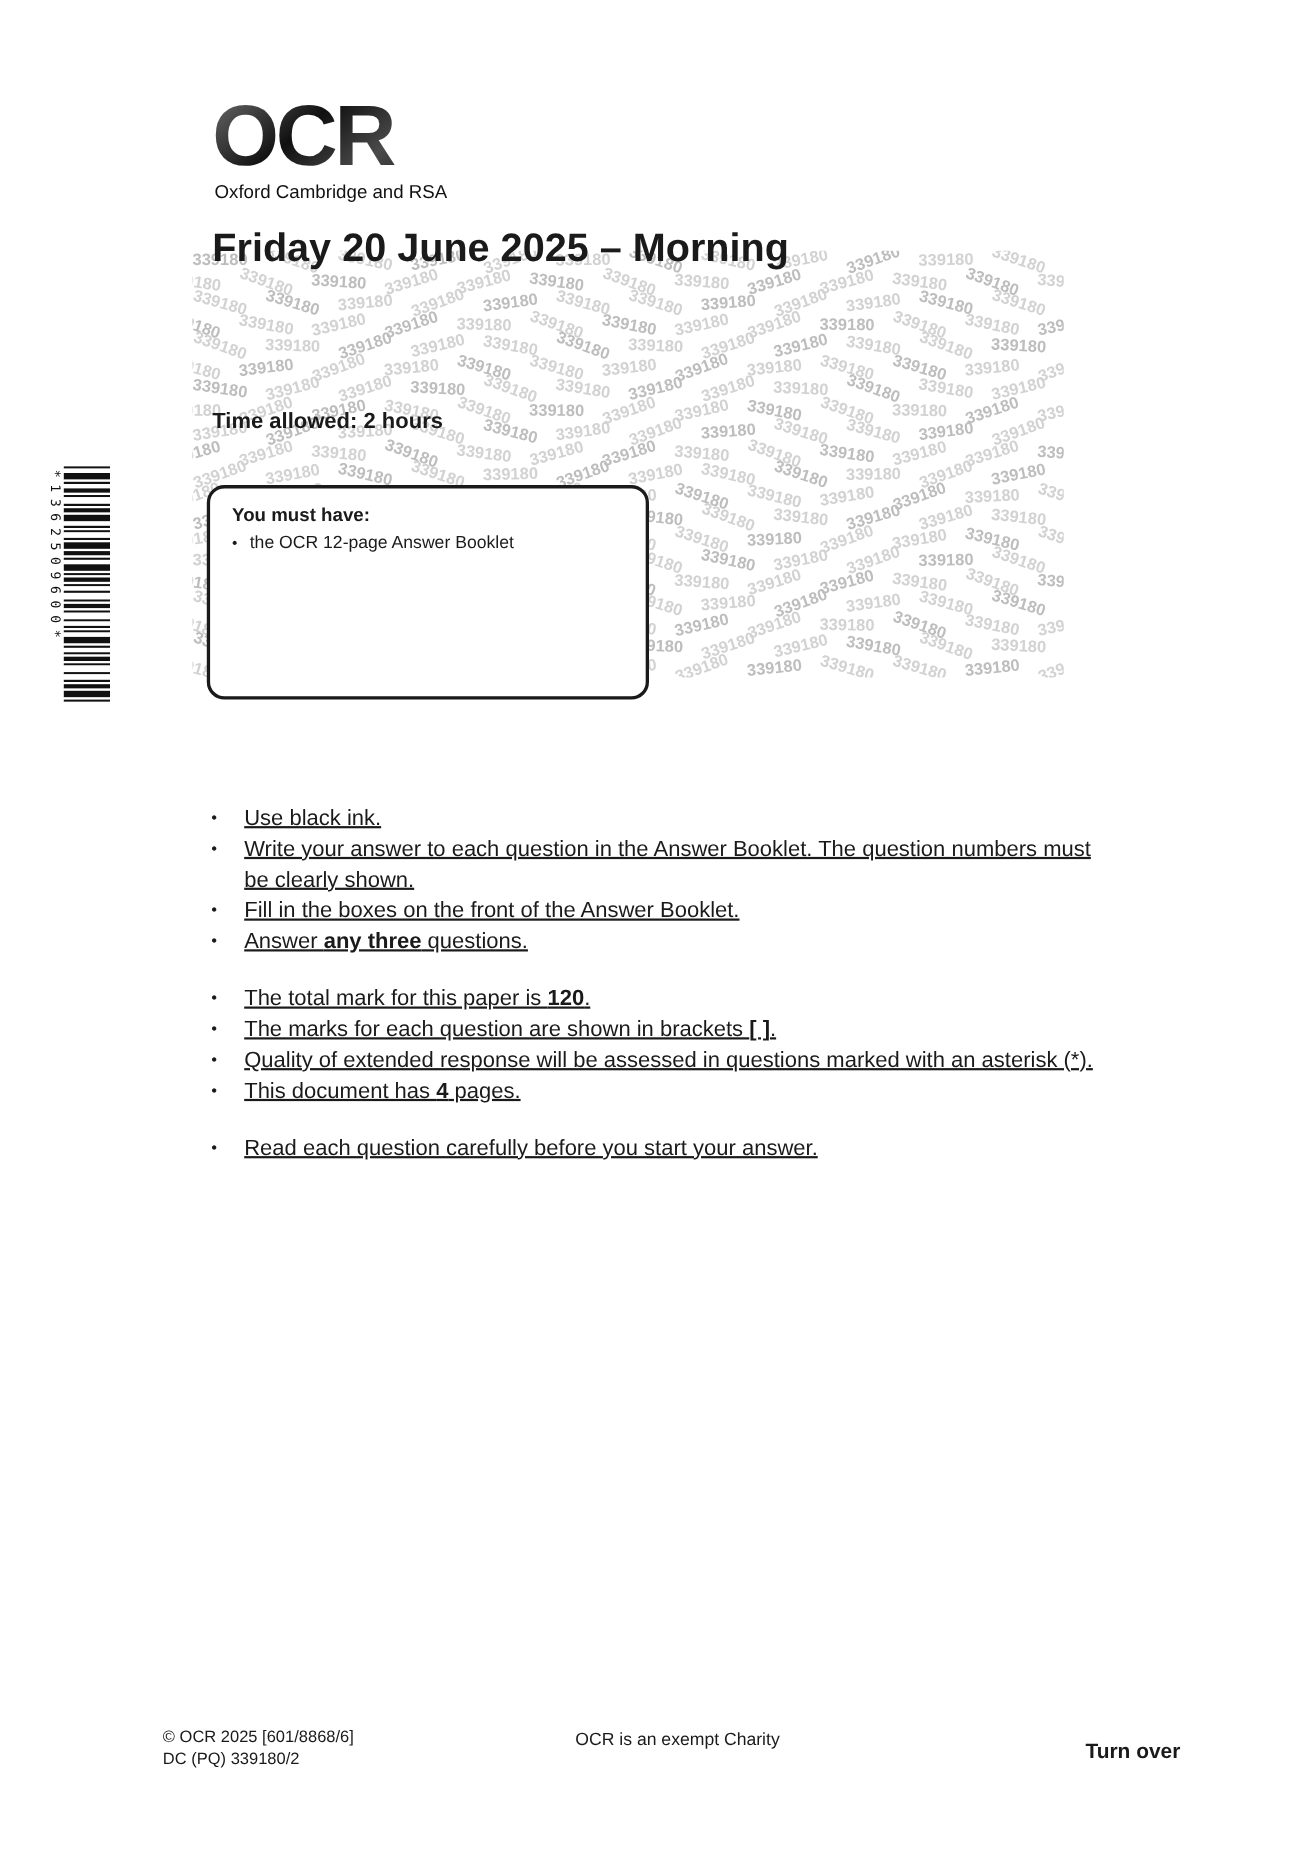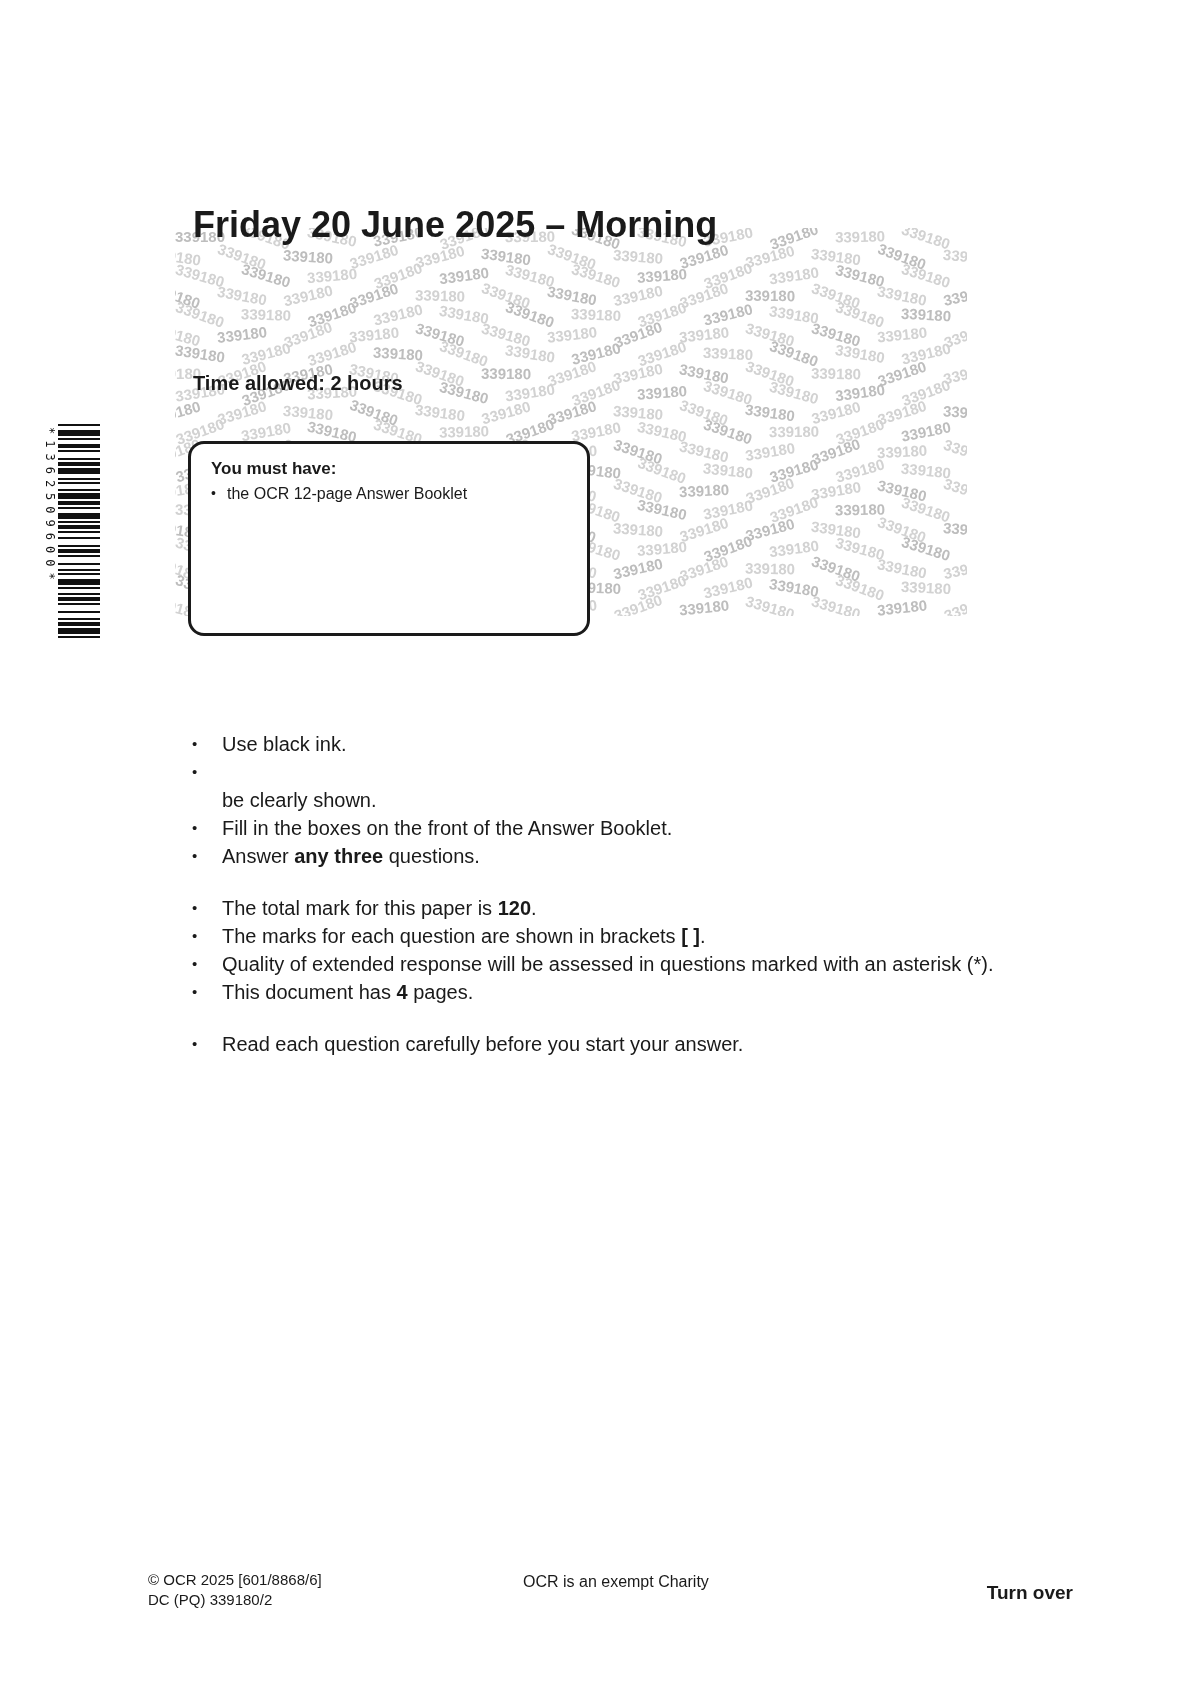--- a/index.html
+++ b/index.html
@@ -67,21 +67,21 @@
     font-size:12px;letter-spacing:6px;color:#111;
     transform:rotate(90deg);transform-origin:left top;
     white-space:nowrap;
   }
   
   .sections{position:absolute;left:192px;top:730px;width:840px;z-index:2;}
   .section{margin-bottom:24px;}
   .section-heading{font-size:21px;font-weight:bold;line-height:28px;}
   .bullet-row{display:flex;font-size:20px;line-height:28px;}
   .bullet-row .dot{flex:0 0 30px;font-size:15px;}
-  .bullet-row .txt{flex:1;max-width:800px;}
+  .bullet-row .txt{flex:1;max-width:800px;text-decoration:underline;}
   .bold-seg{font-weight:bold;}
   
   .footer-left{position:absolute;left:148px;top:1570px;font-size:15px;line-height:20px;z-index:2;}
   .footer-center{position:absolute;left:523px;top:1573px;font-size:16px;z-index:2;}
   .footer-turnover{position:absolute;right:118px;top:1582px;font-size:19px;font-weight:bold;z-index:2;}
 </style>
 </head>
 <body>
 
 <div class="page">
@@ -342,20 +342,24 @@
       <span style="left: 306px; top: 370.5px; transform: rotate(15.8deg); color: rgb(189, 189, 189);">339180</span>
       <span style="left: 372px; top: 370.5px; transform: rotate(-6.7deg); color: rgb(210, 210, 210);">339180</span>
       <span style="left: 438px; top: 370.5px; transform: rotate(-20deg); color: rgb(210, 210, 210);">339180</span>
       <span style="left: 504px; top: 370.5px; transform: rotate(-5.9deg); color: rgb(189, 189, 189);">339180</span>
       <span style="left: 570px; top: 370.5px; transform: rotate(16.3deg); color: rgb(210, 210, 210);">339180</span>
       <span style="left: 636px; top: 370.5px; transform: rotate(16.2deg); color: rgb(210, 210, 210);">339180</span>
       <span style="left: 702px; top: 370.5px; transform: rotate(-6.1deg); color: rgb(189, 189, 189);">339180</span>
       <span style="left: 768px; top: 370.5px; transform: rotate(-20deg); color: rgb(210, 210, 210);">339180</span>
     </div>
 
+  <div class="logo">
+    <div class="logo-text">OCR</div>
+    <div class="logo-tagline">Oxford Cambridge and RSA</div>
+  </div>
 
   <div class="hdr title">Friday 20 June 2025 – Morning</div>
   <div class="hdr time-allowed">Time allowed: 2 hours</div>
 
   <div class="barcode-text">*1362509600*</div>
   <div class="barcode" id="barcode">
       <div class="b" style="height: 2.01852px;"></div>
       <div class="w" style="height: 4.03704px;"></div>
       <div class="b" style="height: 6.05556px;"></div>
       <div class="w" style="height: 2.01852px;"></div>
@@ -438,21 +442,21 @@
   </div>
 
   <div class="sections" id="sections-root">
       <div class="section">
         <div class="bullet-row">
           <span class="dot">•</span>
           <span class="txt"><span>Use black ink.</span></span>
         </div>
         <div class="bullet-row">
           <span class="dot">•</span>
-          <span class="txt"><br><span>be clearly shown.</span></span>
+          <span class="txt"><span>Write your answer to each question in the Answer Booklet. The question numbers must</span><br><span>be clearly shown.</span></span>
         </div>
         <div class="bullet-row">
           <span class="dot">•</span>
           <span class="txt"><span>Fill in the boxes on the front of the Answer Booklet.</span></span>
         </div>
         <div class="bullet-row">
           <span class="dot">•</span>
           <span class="txt"><span>Answer </span><span class="bold-seg">any three</span><span> questions.</span></span>
         </div>
       </div>

